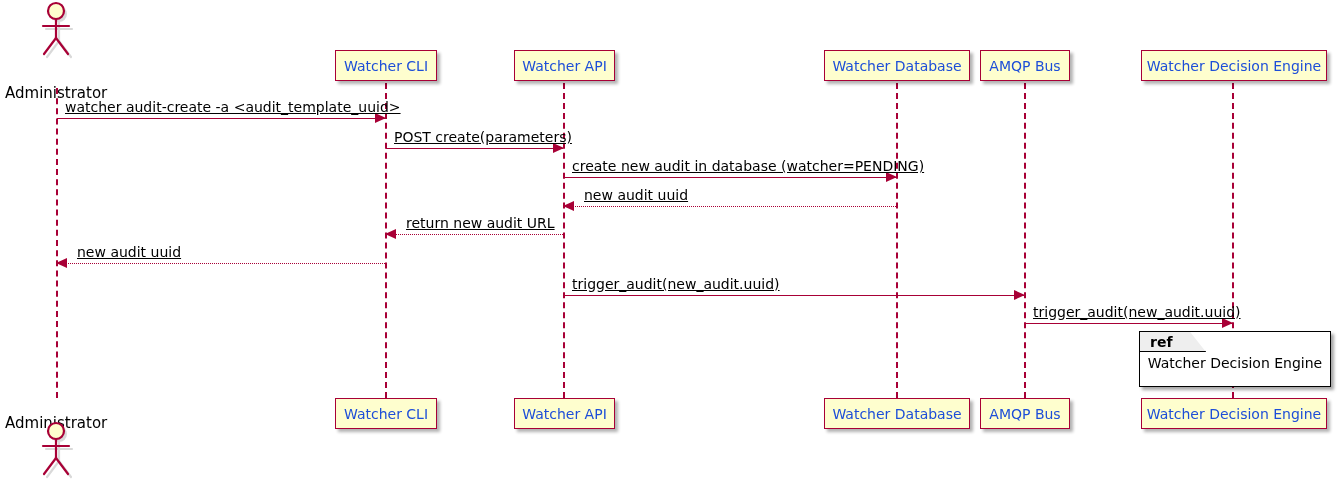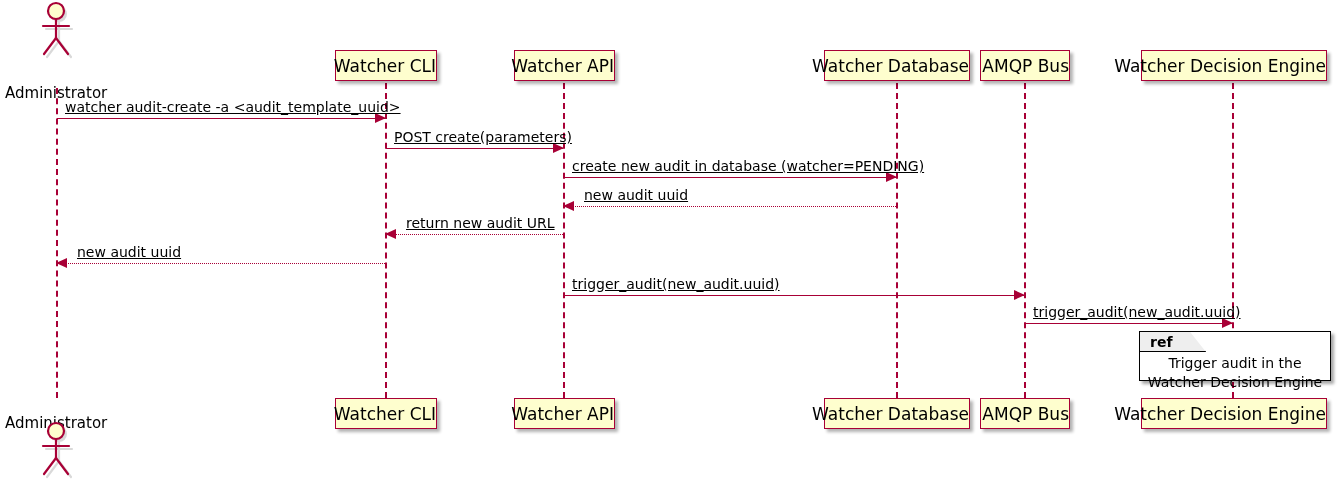--- a/index.html
+++ b/index.html
@@ -15,22 +15,22 @@
     border-left:2px dashed #A80036;
   }
 
   
   .participant{
     position:absolute;
     background:#FEFECE;
     border:1.5px solid #A80036;
     box-shadow:3px 3px 3px rgba(0,0,0,0.30);
     height:31px;
-    display:flex;align-items:center;justify-content:flex-end;
-    font-size:17px;color:#000000;
+    display:flex;align-items:center;justify-content:center;
+    font-size:14px;color:#1d4ed8;
     white-space:nowrap;
     box-sizing:border-box;
   }
 
   
   .actor{position:absolute;width:46px;height:56px;}
   .actor svg{display:block;overflow:visible;}
   .actor-label{
     position:absolute;font-size:15px;color:#000;white-space:nowrap;margin-top:16px;
   }
@@ -182,25 +182,24 @@
     <div class="head"></div>
     <div class="label">trigger_audit(new_audit.uuid)</div>
   </div>
 
   <div class="msg right" style="left:1025px;top:323px;width:207px;">
     <div class="line"></div>
     <div class="head"></div>
     <div class="label">trigger_audit(new_audit.uuid)</div>
   </div>
 
-  <div class="ref-box" style="left:1139px;top:331px;width:192px;height:50px;">
+  <div class="ref-box" style="left:1139px;top:331px;width:192px;height:56px;">
     <div class="ref-tab"></div>
     <div class="ref-tab-label">ref</div>
     <div class="ref-body">
-      <div>Trigger audit in the</div>
       <div>Watcher Decision Engine</div>
     </div>
   </div>
 
   <div class="participant" style="left:335px;top:398px;width:102px;">
     <span>Watcher CLI</span>
   </div>
   <div class="participant" style="left:514px;top:398px;width:101px;">
     <span>Watcher API</span>
   </div>

